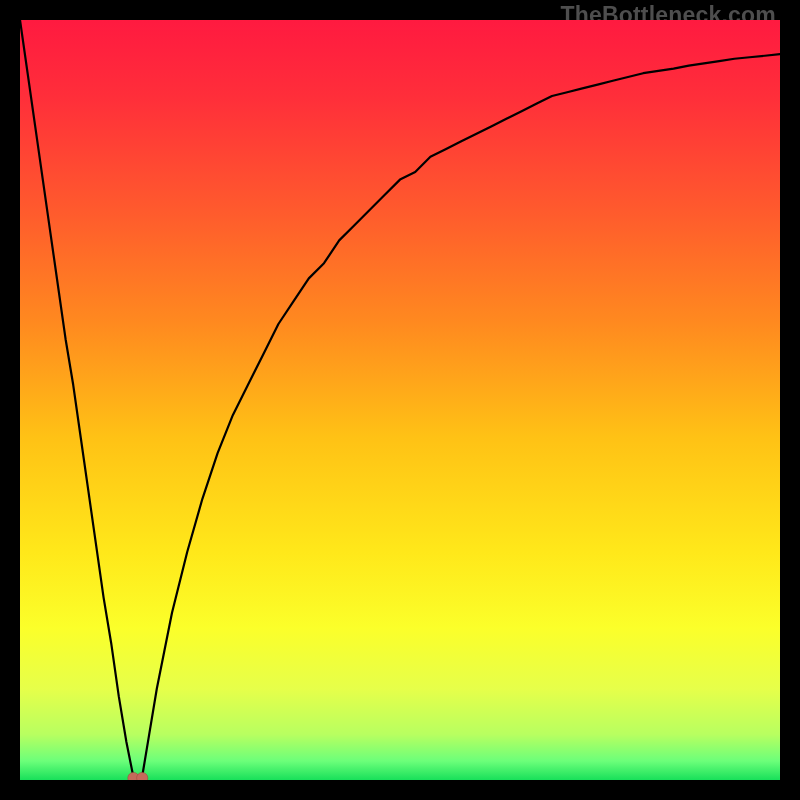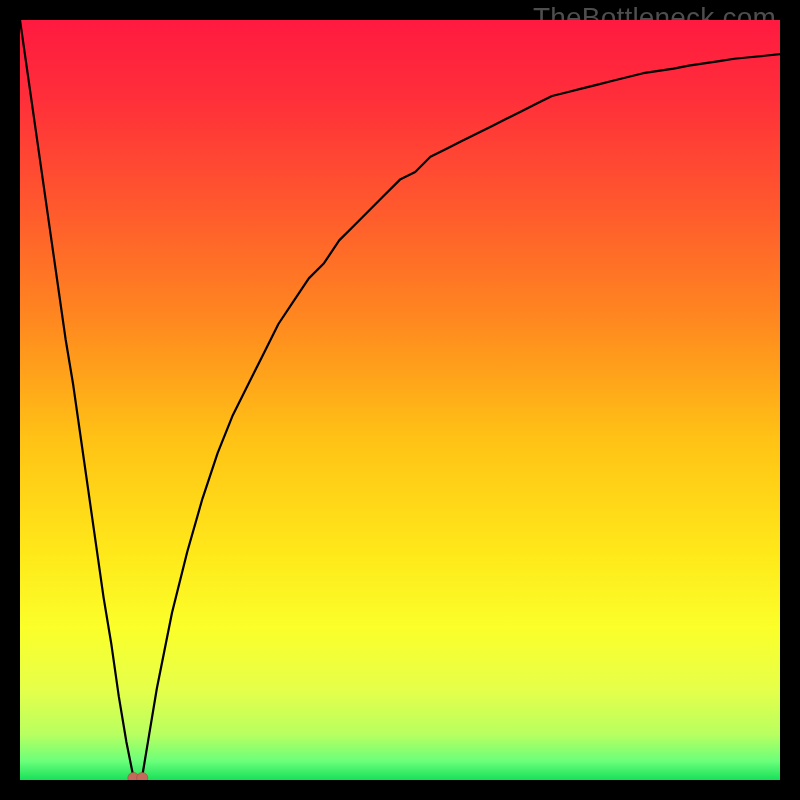--- a/index.html
+++ b/index.html
@@ -24,22 +24,22 @@
     left: 0;
     top: 0;
     width: 760px;
     height: 760px;
   }
   .watermark {
     position: absolute;
     top: 2px;
     right: 24px;
     color: #4e4e4e;
-    font-size: 28px;
-    font-weight: 400;
+    font-size: 23px;
+    font-weight: 700;
     letter-spacing: 0.2px;
   }
   svg { display: block; }
 </style>
 </head>
 <body>
 
 <div class="watermark">TheBottleneck.com</div>
 
 <div class="frame">

